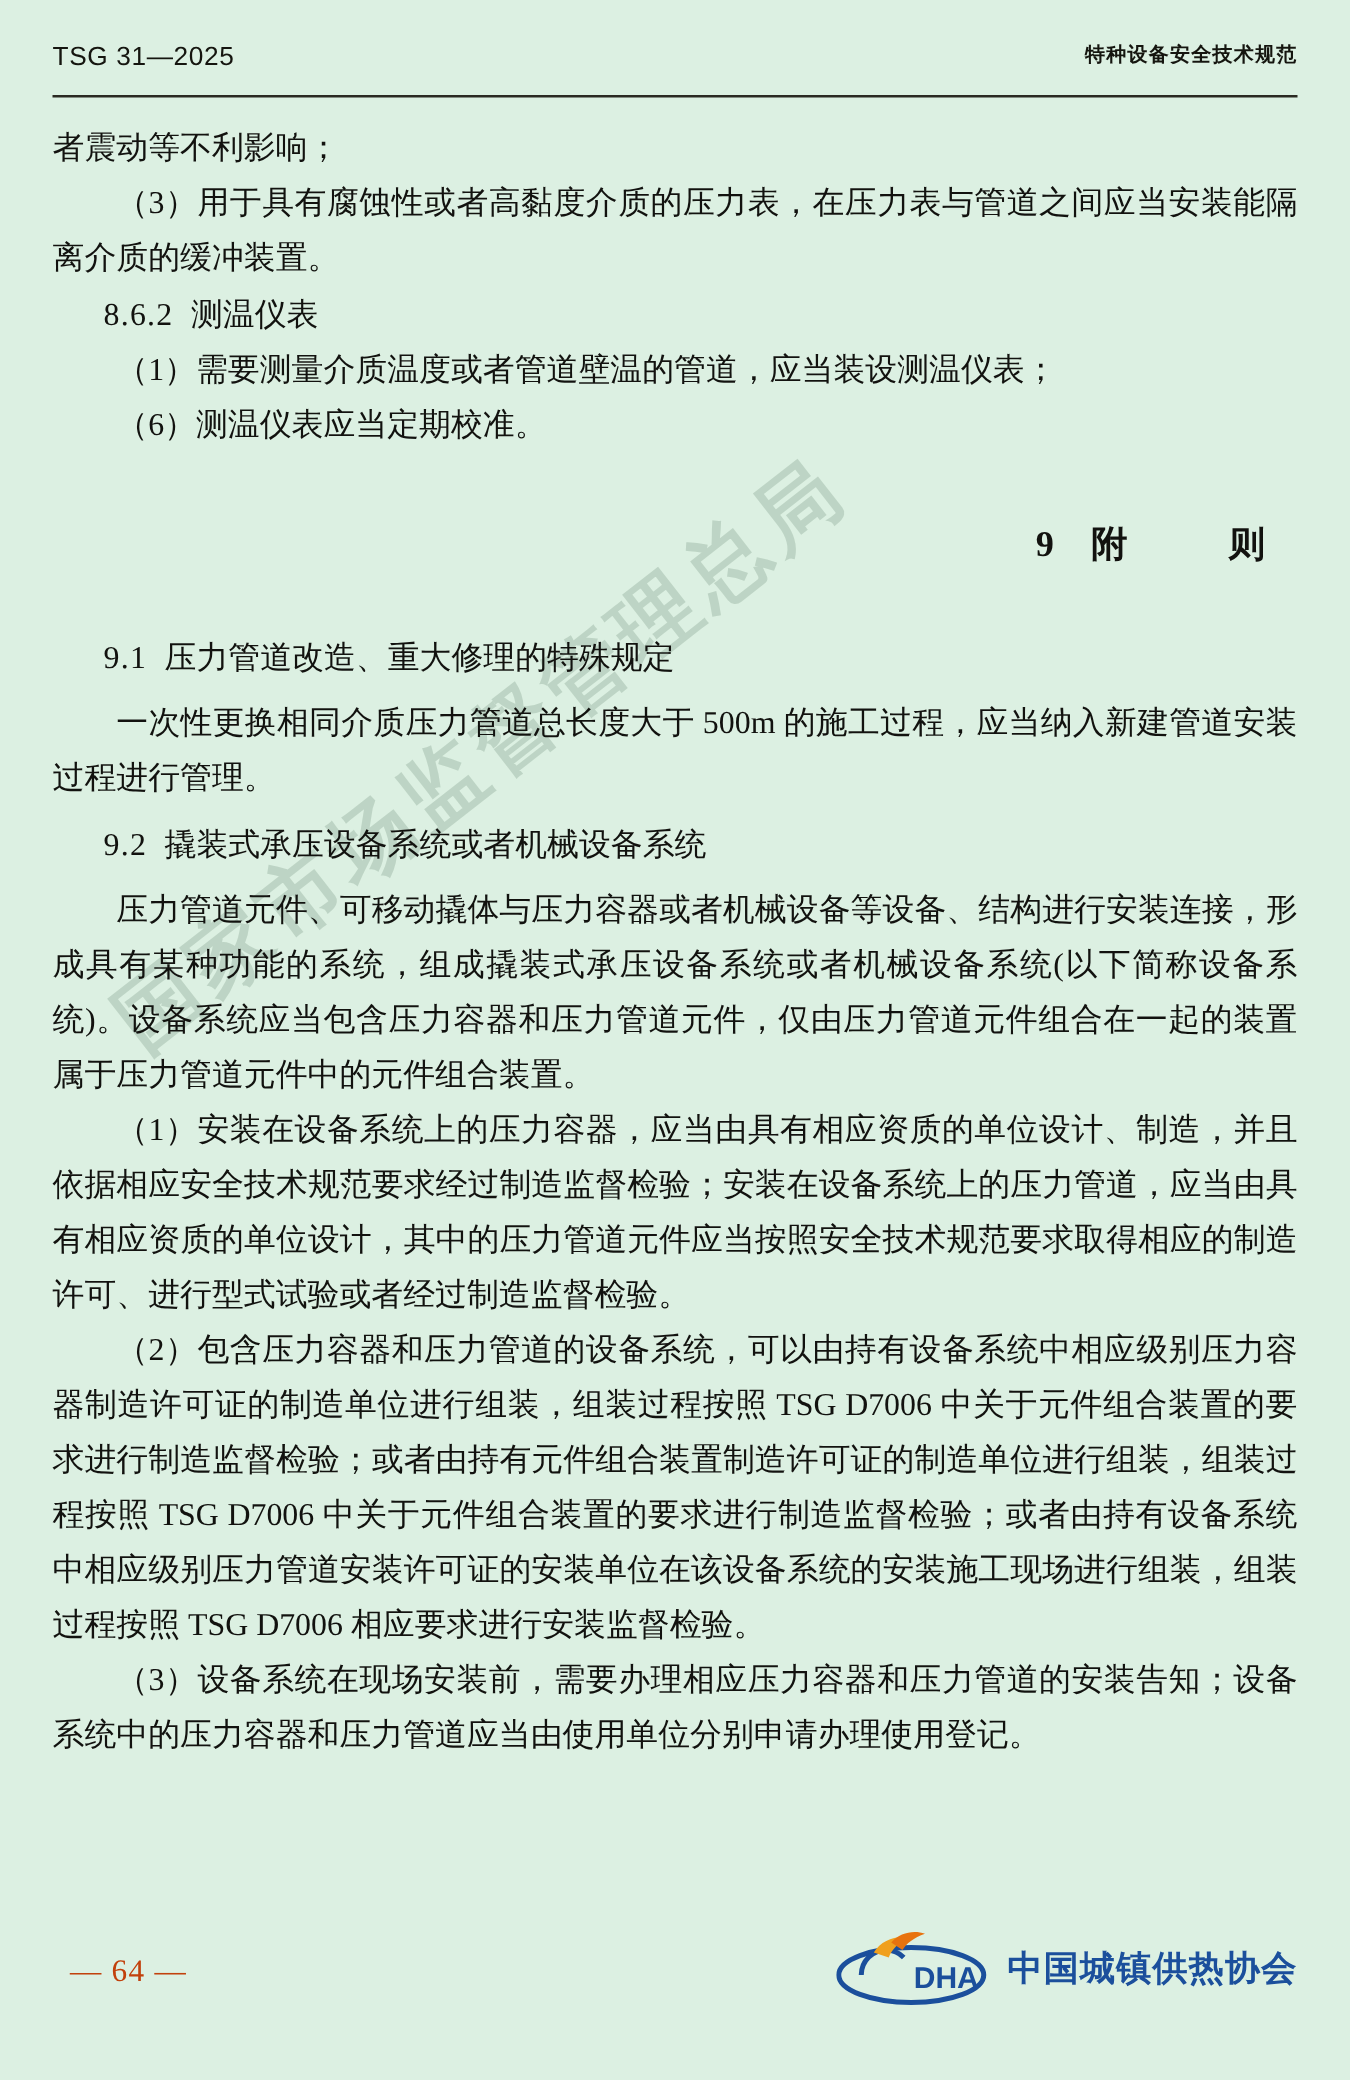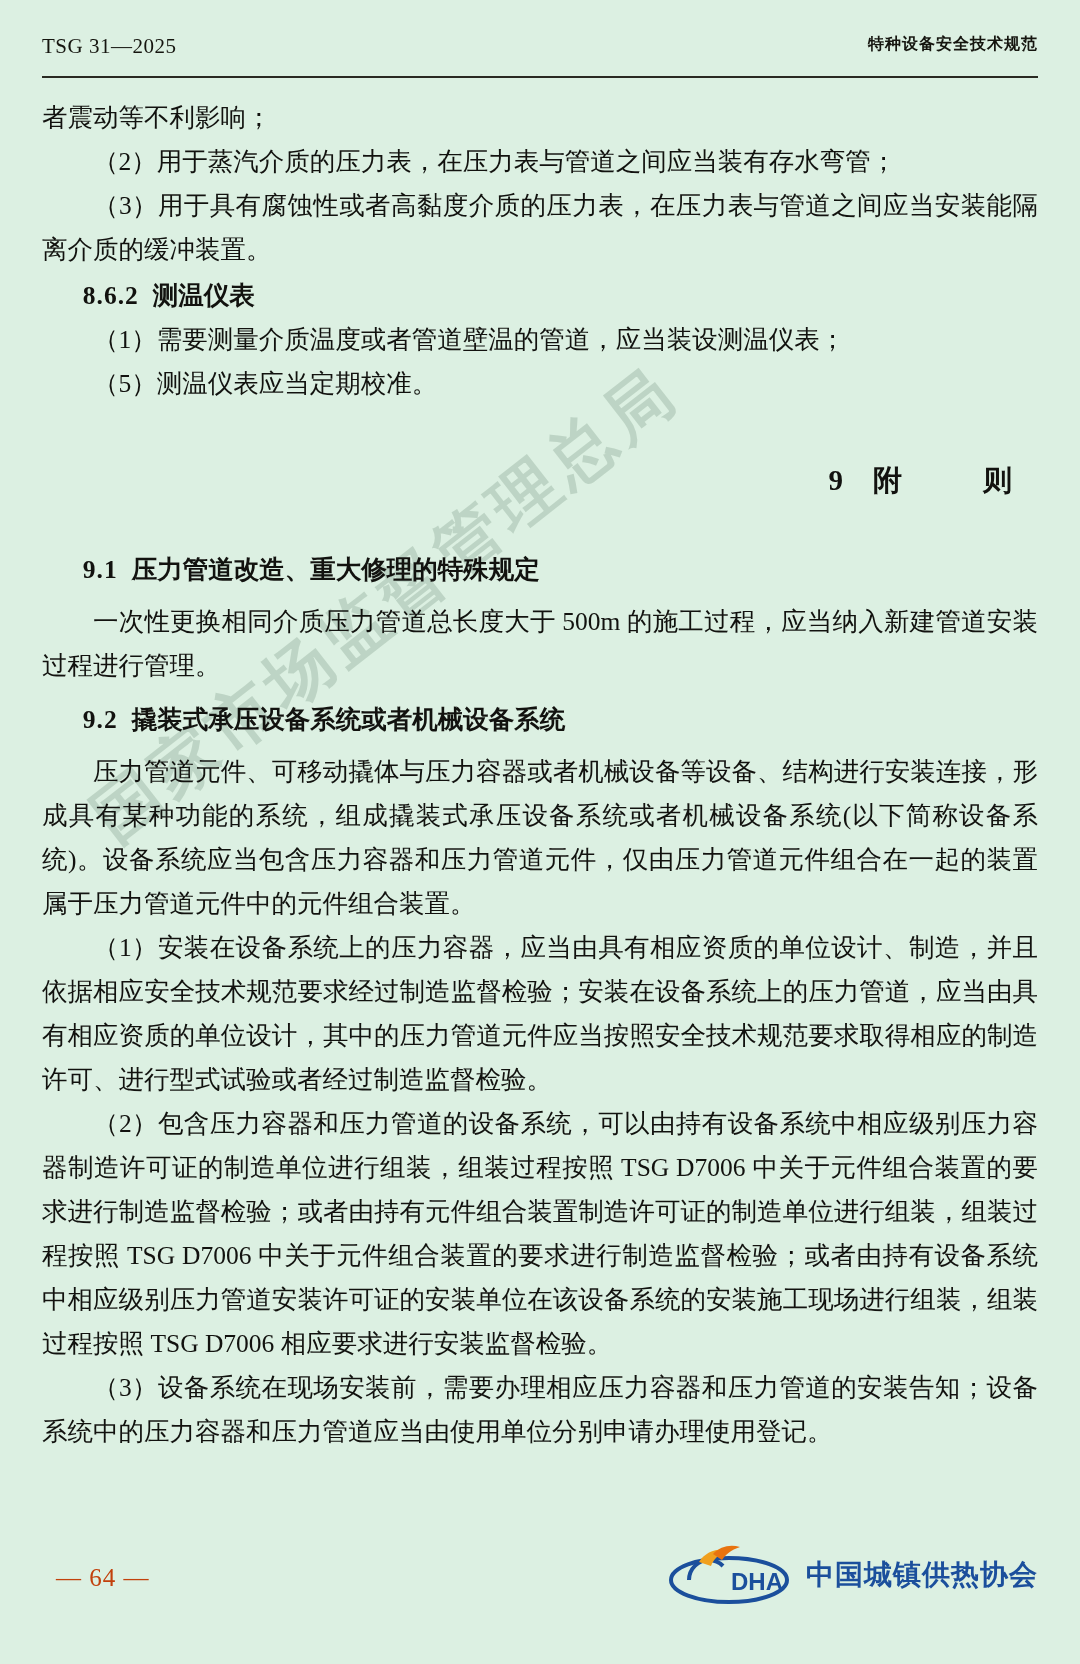--- a/index.html
+++ b/index.html
@@ -25,21 +25,21 @@
     position: absolute;
     top: 34px;
     left: 42px;
     right: 42px;
     height: 42px;
     display: flex;
     align-items: flex-start;
     justify-content: space-between;
   }
   .header-left {
-    font-family: Liberation Serif, serif;
+    font-family: Liberation Sans, sans-serif;
     font-size: 21px;
     letter-spacing: 0.5px;
     color: #15150f;
   }
   .header-right {
     font-size: 16px;
     font-weight: bold;
     letter-spacing: 1px;
     color: #15150f;
   }
@@ -68,21 +68,20 @@
   }
   .p-flush {
     text-indent: 0;
   }
   .p-ind1 {
     text-indent: 2em;
   }
   .sec-num {
     text-indent: 1.6em;
     margin-top: 2px;
-    font-weight: bold;
   }
   .sec-num .num {
     letter-spacing: 1px;
     margin-right: 14px;
   }
   .chapter-title {
     text-align: right;
     font-size: 29px;
     font-weight: bold;
     letter-spacing: 2px;
@@ -160,29 +159,28 @@
     <div class="header-left">TSG 31—2025</div>
     <div class="header-right">特种设备安全技术规范</div>
   </div>
   <div class="header-rule"></div>
 
   <div class="watermark">国家市场监督管理总局</div>
 
   <div class="content">
 
     <p class="p-flush">者震动等不利影响；</p>
-    <p class="p-ind1">（2）用于蒸汽介质的压力表，在压力表与管道之间应当装有存水弯管；</p>
     <p class="p-ind1">（3）用于具有腐蚀性或者高黏度介质的压力表，在压力表与管道之间应当安装能隔离介质的缓冲装置。</p>
 
     <p class="sec-num">
       <span class="num">8.6.2</span><span>测温仪表</span>
     </p>
 
     <p class="p-ind1">（1）需要测量介质温度或者管道壁温的管道，应当装设测温仪表；</p>
-    <p class="p-ind1">（5）测温仪表应当定期校准。</p>
+    <p class="p-ind1">（6）测温仪表应当定期校准。</p>
 
     <p class="chapter-title">
       <span class="cnum">9</span><span class="ctext">附　则</span>
     </p>
 
     <p class="sec-num">
       <span class="num">9.1</span><span>压力管道改造、重大修理的特殊规定</span>
     </p>
     <p class="p-ind1 sp-after-small">一次性更换相同介质压力管道总长度大于 500m 的施工过程，应当纳入新建管道安装过程进行管理。</p>
 

